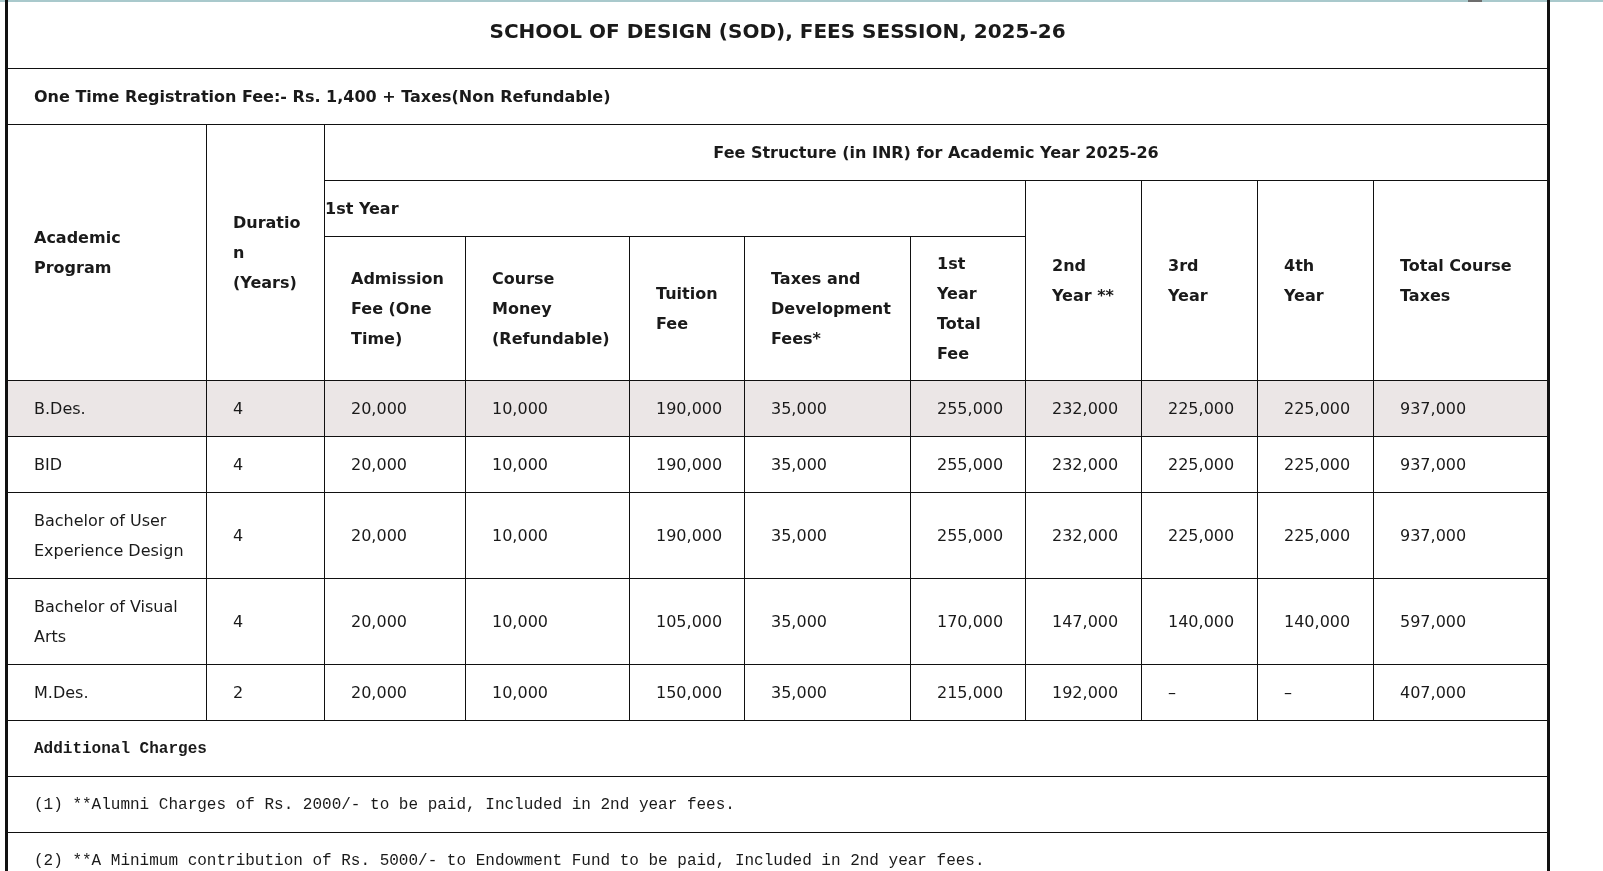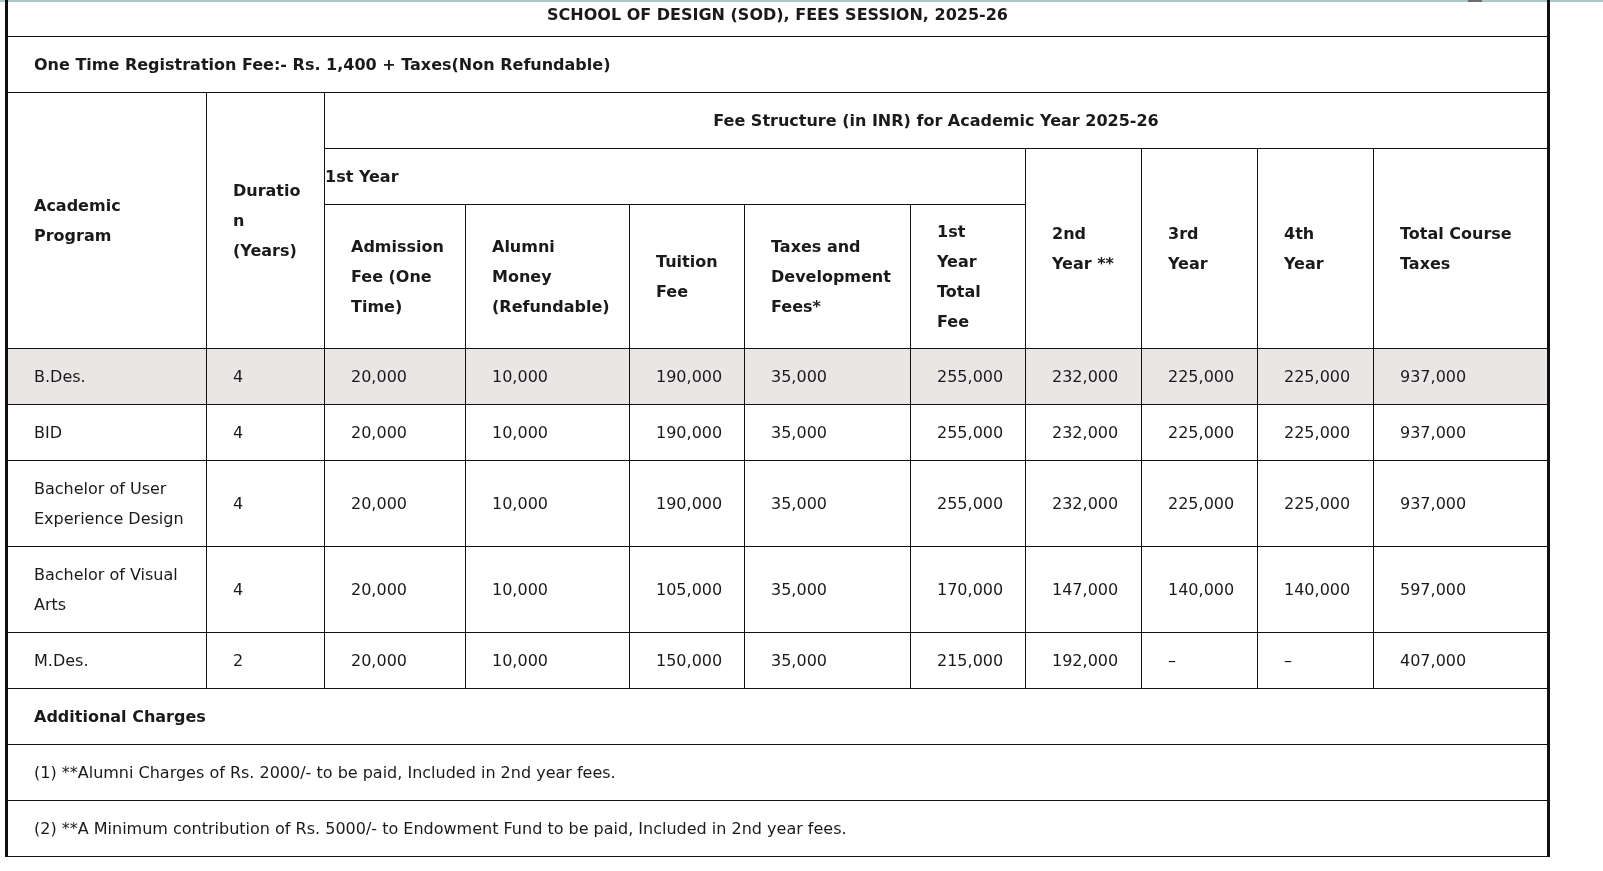--- a/index.html
+++ b/index.html
@@ -6,31 +6,31 @@
   body { width: 1603px; height: 871px; overflow: hidden; position: relative;
          font-family: "DejaVu Sans", "Liberation Sans", sans-serif; color: #1a1a1a; }
   .topline { position: absolute; left: 0; top: 0; width: 1603px; height: 2px; background: #a9c9cc; }
   .topline-mark { position: absolute; left: 1468px; top: 0; width: 14px; height: 2px; background: #6d6d6d; }
   table.fees { position: absolute; left: 5px; top: 0; border-collapse: collapse;
                table-layout: fixed; width: 1542px; font-size: 16px; }
   table.fees td, table.fees th { border: 1.5px solid #111; padding: 0 0 0 26px;
                text-align: left; vertical-align: middle; line-height: 30px; }
   table.fees { border-left: 3px solid #111; border-right: 3px solid #111; }
   th { font-weight: bold; }
-  .title-cell { text-align: center !important; padding: 0 !important; height: 36px;
-                font-weight: bold; font-size: 16px; line-height: 22px; vertical-align: top !important;
+  .title-cell { text-align: center !important; padding: 16px !important; height: 36px;
+                font-weight: bold; font-size: 20px; line-height: 22px; vertical-align: top !important;
                 border-top: none !important; }
   .reg-cell { height: 55px; font-weight: bold; }
   .fs-cell { height: 55px; text-align: center !important; padding: 0 !important; }
   .y1-cell { height: 55px; padding-left: 0 !important; text-align: center; }
   .sub-h { height: 143px; }
   tr.data td { height: 55px; margin-left: 34px; }
   tr.data.tall td { height: 85px; }
   tr.hl td { background: #ebe6e6; }
-  .note-cell { height: 55px; }
+  .note-cell { height: 55px; font-family: Liberation Mono, monospace; }
   .bold { font-weight: bold; }
 </style>
 </head>
 <body>
 
 <div class="topline"></div>
 <div class="topline-mark"></div>
 
 <table class="fees">
   <colgroup>
@@ -75,21 +75,21 @@
     </th>
     <th rowspan="2">
       <span>Total Course</span><br><span>Taxes</span>
     </th>
   </tr>
   <tr>
     <th class="sub-h">
       <span>Admission</span><br><span>Fee (One</span><br><span>Time)</span>
     </th>
     <th class="sub-h">
-      <span>Alumni</span><br><span>Money</span><br><span>(Refundable)</span>
+      <span>Course</span><br><span>Money</span><br><span>(Refundable)</span>
     </th>
     <th class="sub-h">
       <span>Tuition</span><br><span>Fee</span>
     </th>
     <th class="sub-h">
       <span>Taxes and</span><br><span>Development</span><br><span>Fees*</span>
     </th>
     <th class="sub-h">
       <span>1st</span><br><span>Year</span><br><span>Total</span><br><span>Fee</span>
     </th>

